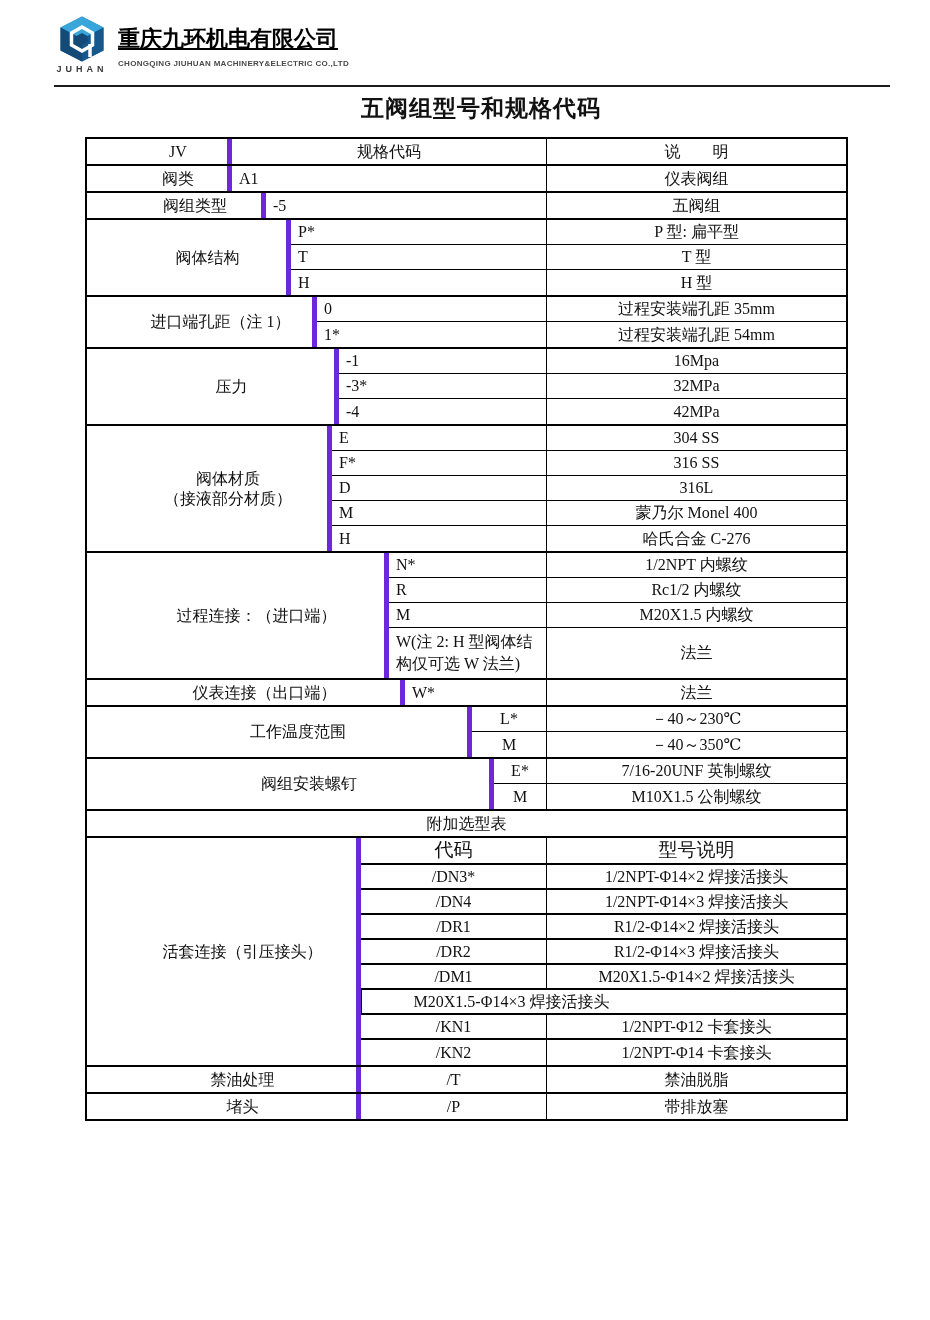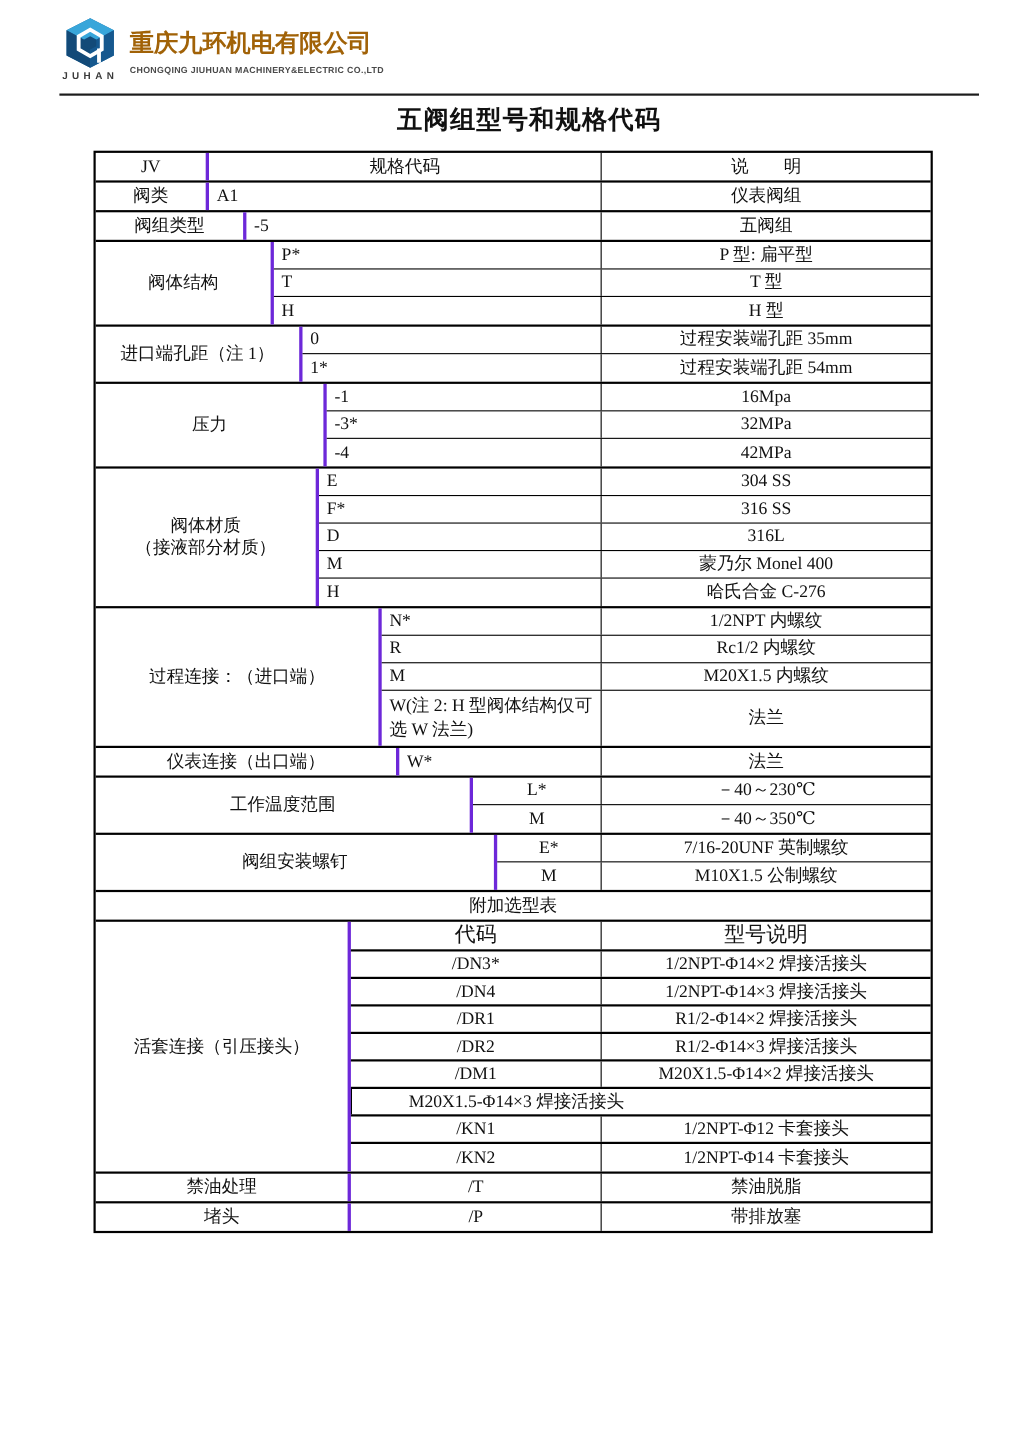--- a/index.html
+++ b/index.html
@@ -4,33 +4,33 @@
 <style>
   html,body{margin:0;padding:0;background:#e8e8e8;}
   .page{position:relative;width:930px;height:1320px;background:#ffffff;margin:0 auto;
         font-family:"Liberation Serif","DejaVu Serif",serif;color:#111;overflow:hidden;}
   
   .hdr-logo{position:absolute;left:54px;top:16px;width:56px;text-align:center;}
   .hdr-logo svg{display:block;margin:0 auto;}
   .brand{font-family:"Liberation Sans","DejaVu Sans",sans-serif;font-size:9px;letter-spacing:4px;
          color:#3a3a3a;margin-top:2px;font-weight:bold;}
   .company{position:absolute;left:118px;top:24px;}
-  .company-cn{font-family:"Liberation Sans","DejaVu Sans",sans-serif;font-size:22px;font-weight:bold;color:#a16207;}
+  .company-cn{font-family:"Liberation Sans","DejaVu Sans",sans-serif;font-size:22px;font-weight:bold;color:#000000;text-decoration:underline;}
   .company-en{font-family:"Liberation Sans","DejaVu Sans",sans-serif;font-size:8px;font-weight:bold;
               color:#4a4a4a;letter-spacing:0.3px;margin-top:5px;}
   .rule{position:absolute;left:54px;top:85px;width:836px;height:2px;background:#1c1c1c;}
   .doc-title{position:absolute;left:16px;top:93px;width:930px;text-align:center;
              font-size:23px;font-weight:bold;letter-spacing:1px;}
   
   .tbl{position:absolute;left:85px;top:137px;width:763px;border:2px solid #000;box-sizing:border-box;
        font-size:16px;line-height:1.2;}
   .group{display:flex;border-bottom:2px solid #000;}
   .group:last-child{border-bottom:none;}
   .glabel{display:flex;align-items:center;justify-content:center;text-align:center;
-          border-right:3px solid #6d28d9;box-sizing:border-box;flex:0 0 auto;white-space:pre-line;}
+          border-right:5px solid #6d28d9;box-sizing:border-box;flex:0 0 auto;white-space:pre-line;margin-left:42px;}
   .gbody{flex:1 1 auto;display:flex;flex-direction:column;min-width:0;}
   .grow{display:flex;border-bottom:1px solid #000;height:25px;box-sizing:border-box;}
   .grow:last-child{border-bottom:none;}
   .thickrows .grow{border-bottom:2px solid #000;}
   .thickrows .grow:last-child{border-bottom:none;}
   .code{flex:1 1 auto;display:flex;align-items:center;padding-left:7px;box-sizing:border-box;min-width:0;}
   .code.center{justify-content:center;padding-left:0;}
   .desc{flex:0 0 300px;border-left:1px solid #000;display:flex;align-items:center;
         justify-content:center;text-align:center;box-sizing:border-box;}
   .grow.tall{height:50px;}

